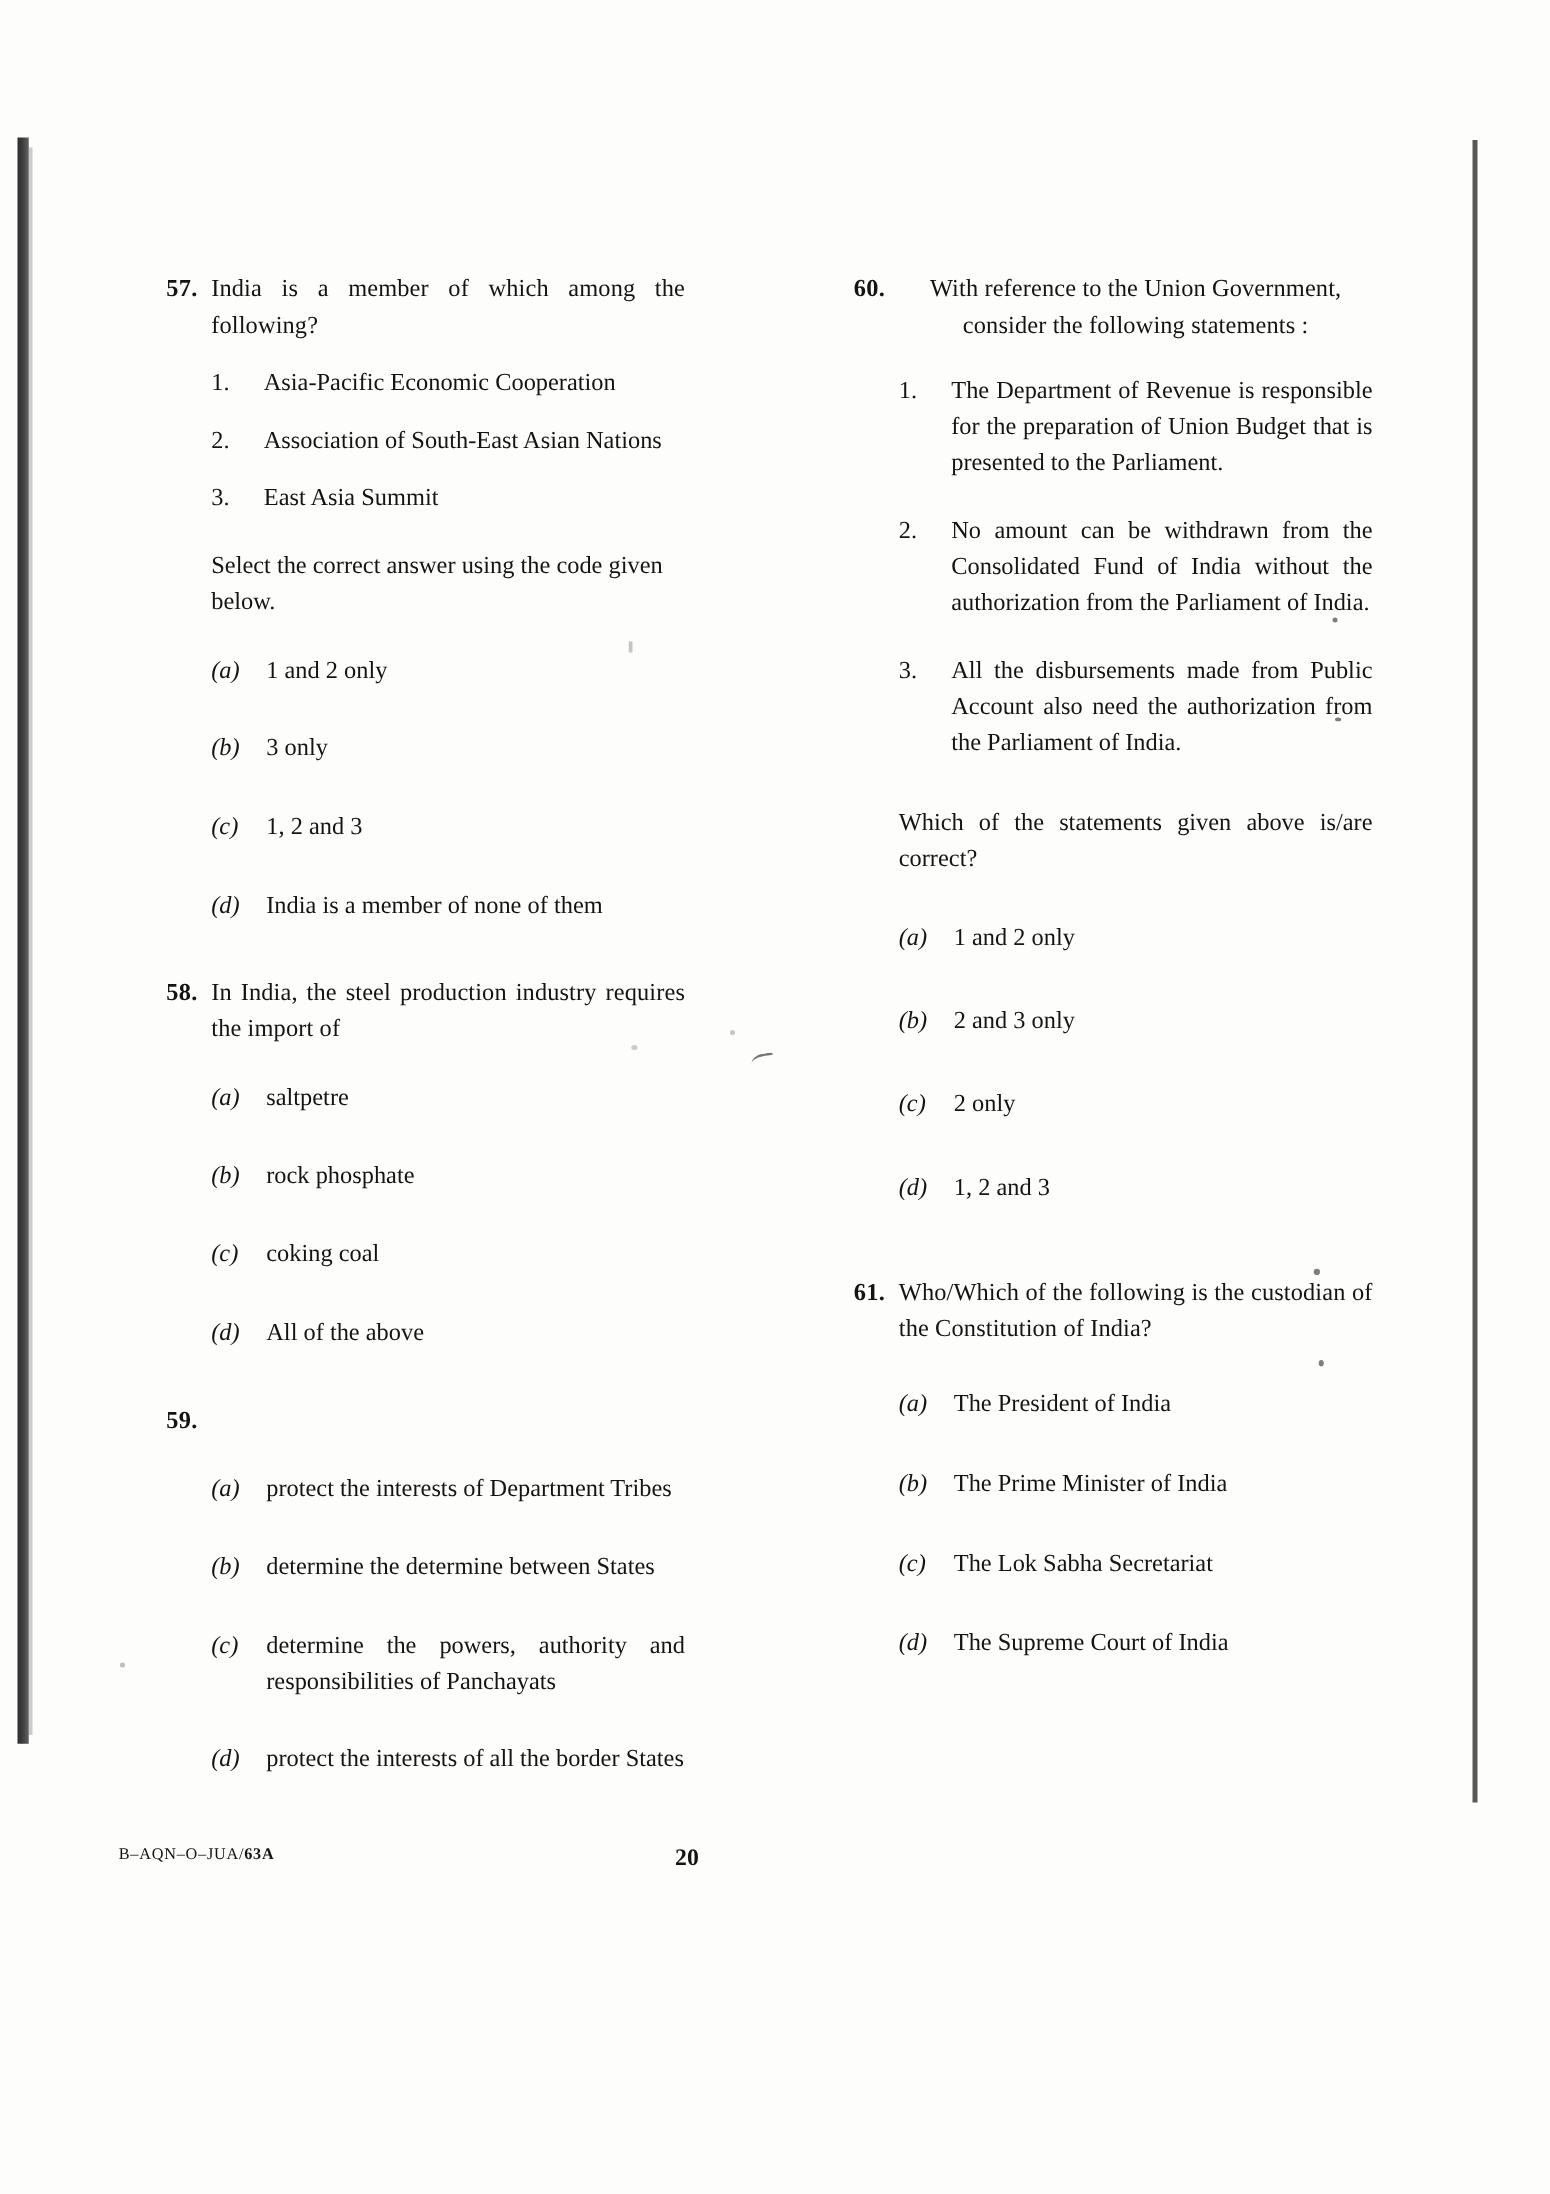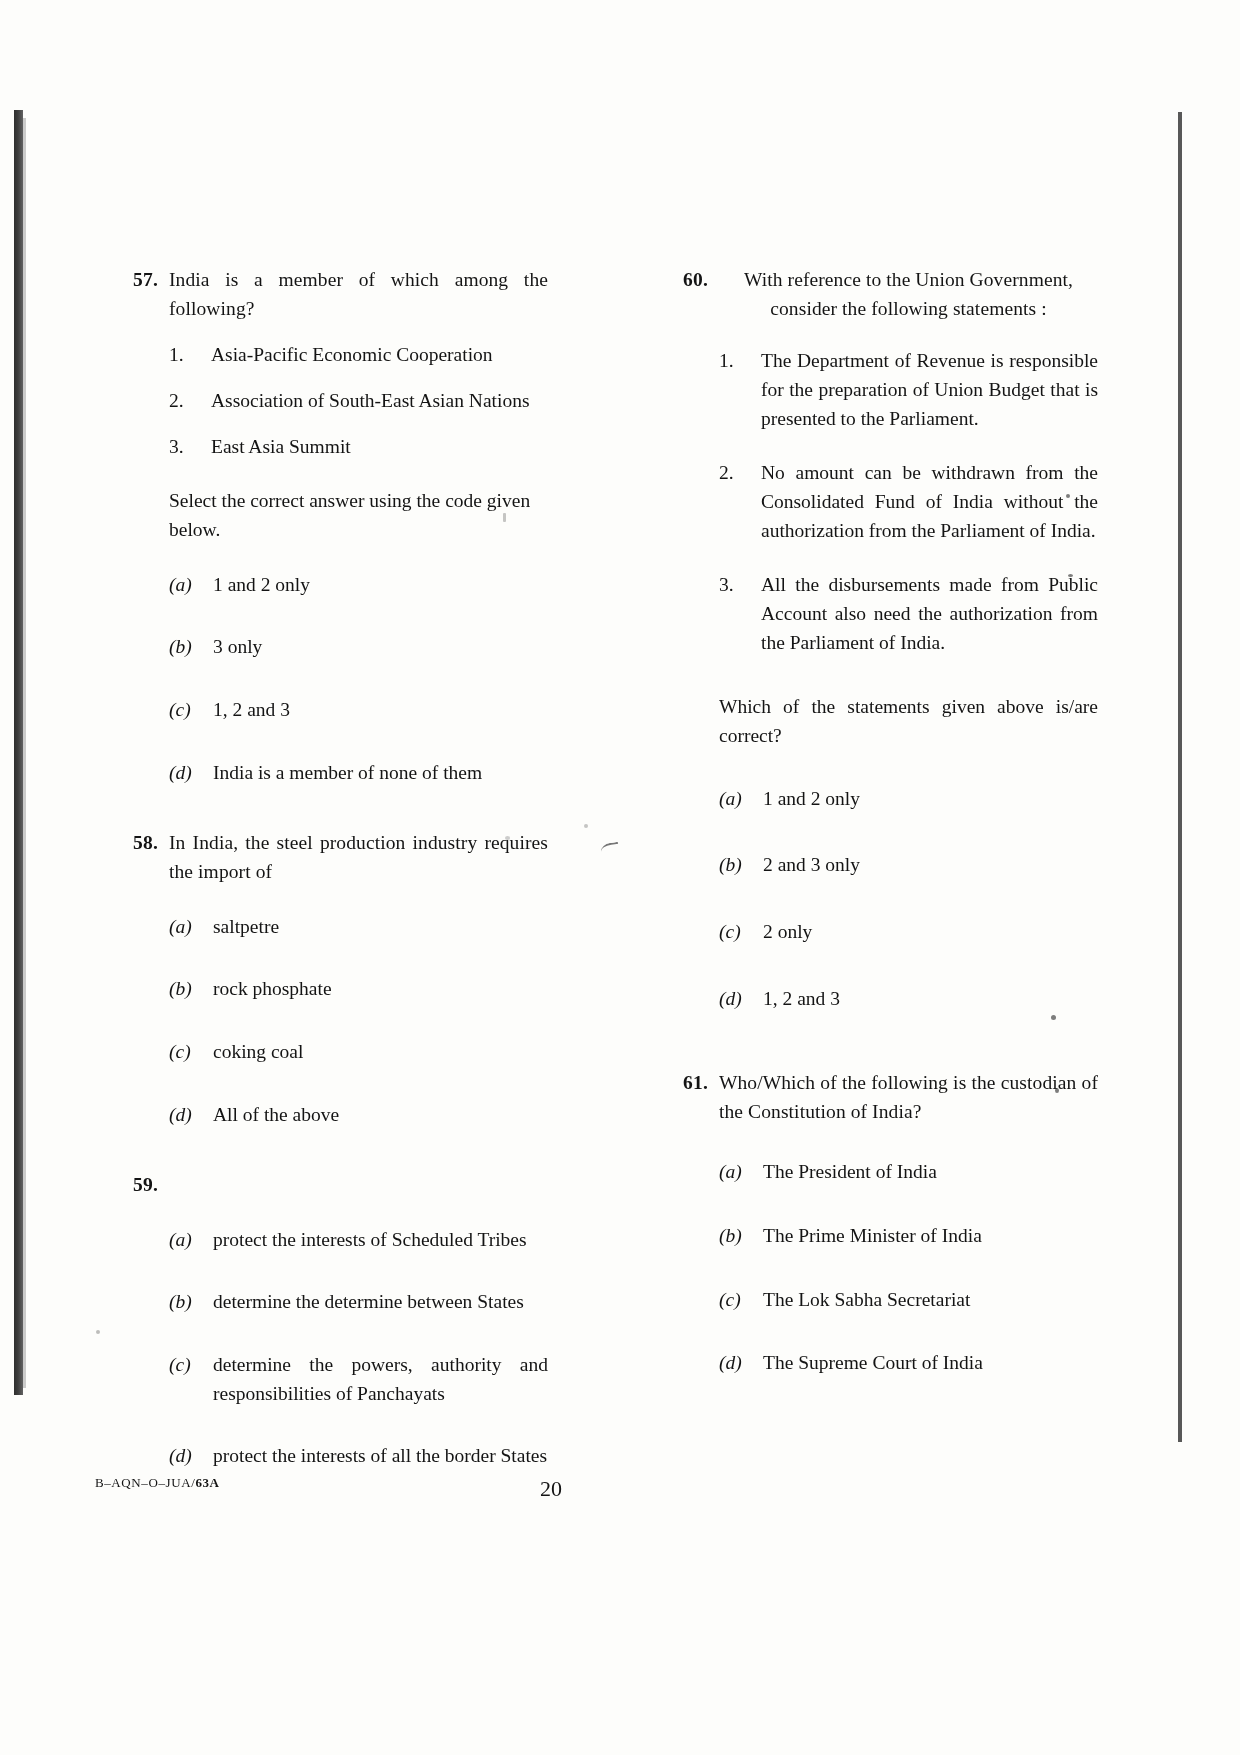--- a/index.html
+++ b/index.html
@@ -68,21 +68,20 @@
     position: absolute;
     left: 0;
     top: 0;
     width: 1240px;
     height: 1755px;
   }
   .col {
     position: absolute;
     top: 218px;
     width: 430px;
-    margin-top: 48px;
   }
   .col-left  { left: 118px; }
   .col-right { left: 668px; }
 
   .q-block { margin-bottom: 34px; }
 
   .q-head {
     display: flex;
     align-items: flex-start;
     font-size: 19.5px;
@@ -162,22 +161,22 @@
     left: 95px;
     top: 1475px;
     font-size: 13px;
     letter-spacing: .6px;
   }
   .footer-code b { font-weight: bold; }
   .page-num {
     position: absolute;
     left: 540px;
     top: 1476px;
-    font-size: 22px;
-    font-weight: normal;
+    font-size: 19px;
+    font-weight: bold;
   }
 </style>
 </head>
 <body>
 
 <div class="page">
 
   <div class="scan-edge-left"></div>
   <div class="scan-edge-left2"></div>
   <div class="scan-edge-right"></div>
@@ -261,21 +260,21 @@
         </div>
       </div>
 
       <div class="q-block" style="margin-top:42px;">
         <div class="q-head">
           <span class="q-num">59.</span>
         </div>
         <div class="opt-list">
           <div class="opt opt-spaced">
             <span class="opt-label">(a)</span>
-            <span class="opt-body">protect the interests of Scheduled Tribes</span>
+            <span class="opt-body">protect the interests of Department Tribes</span>
           </div>
           <div class="opt opt-spaced">
             <span class="opt-label">(b)</span>
             <span class="opt-body">determine the determine between States</span>
           </div>
           <div class="opt opt-spaced">
             <span class="opt-label">(c)</span>
             <span class="opt-body">determine the powers, authority and responsibilities of Panchayats</span>
           </div>
           <div class="opt">

